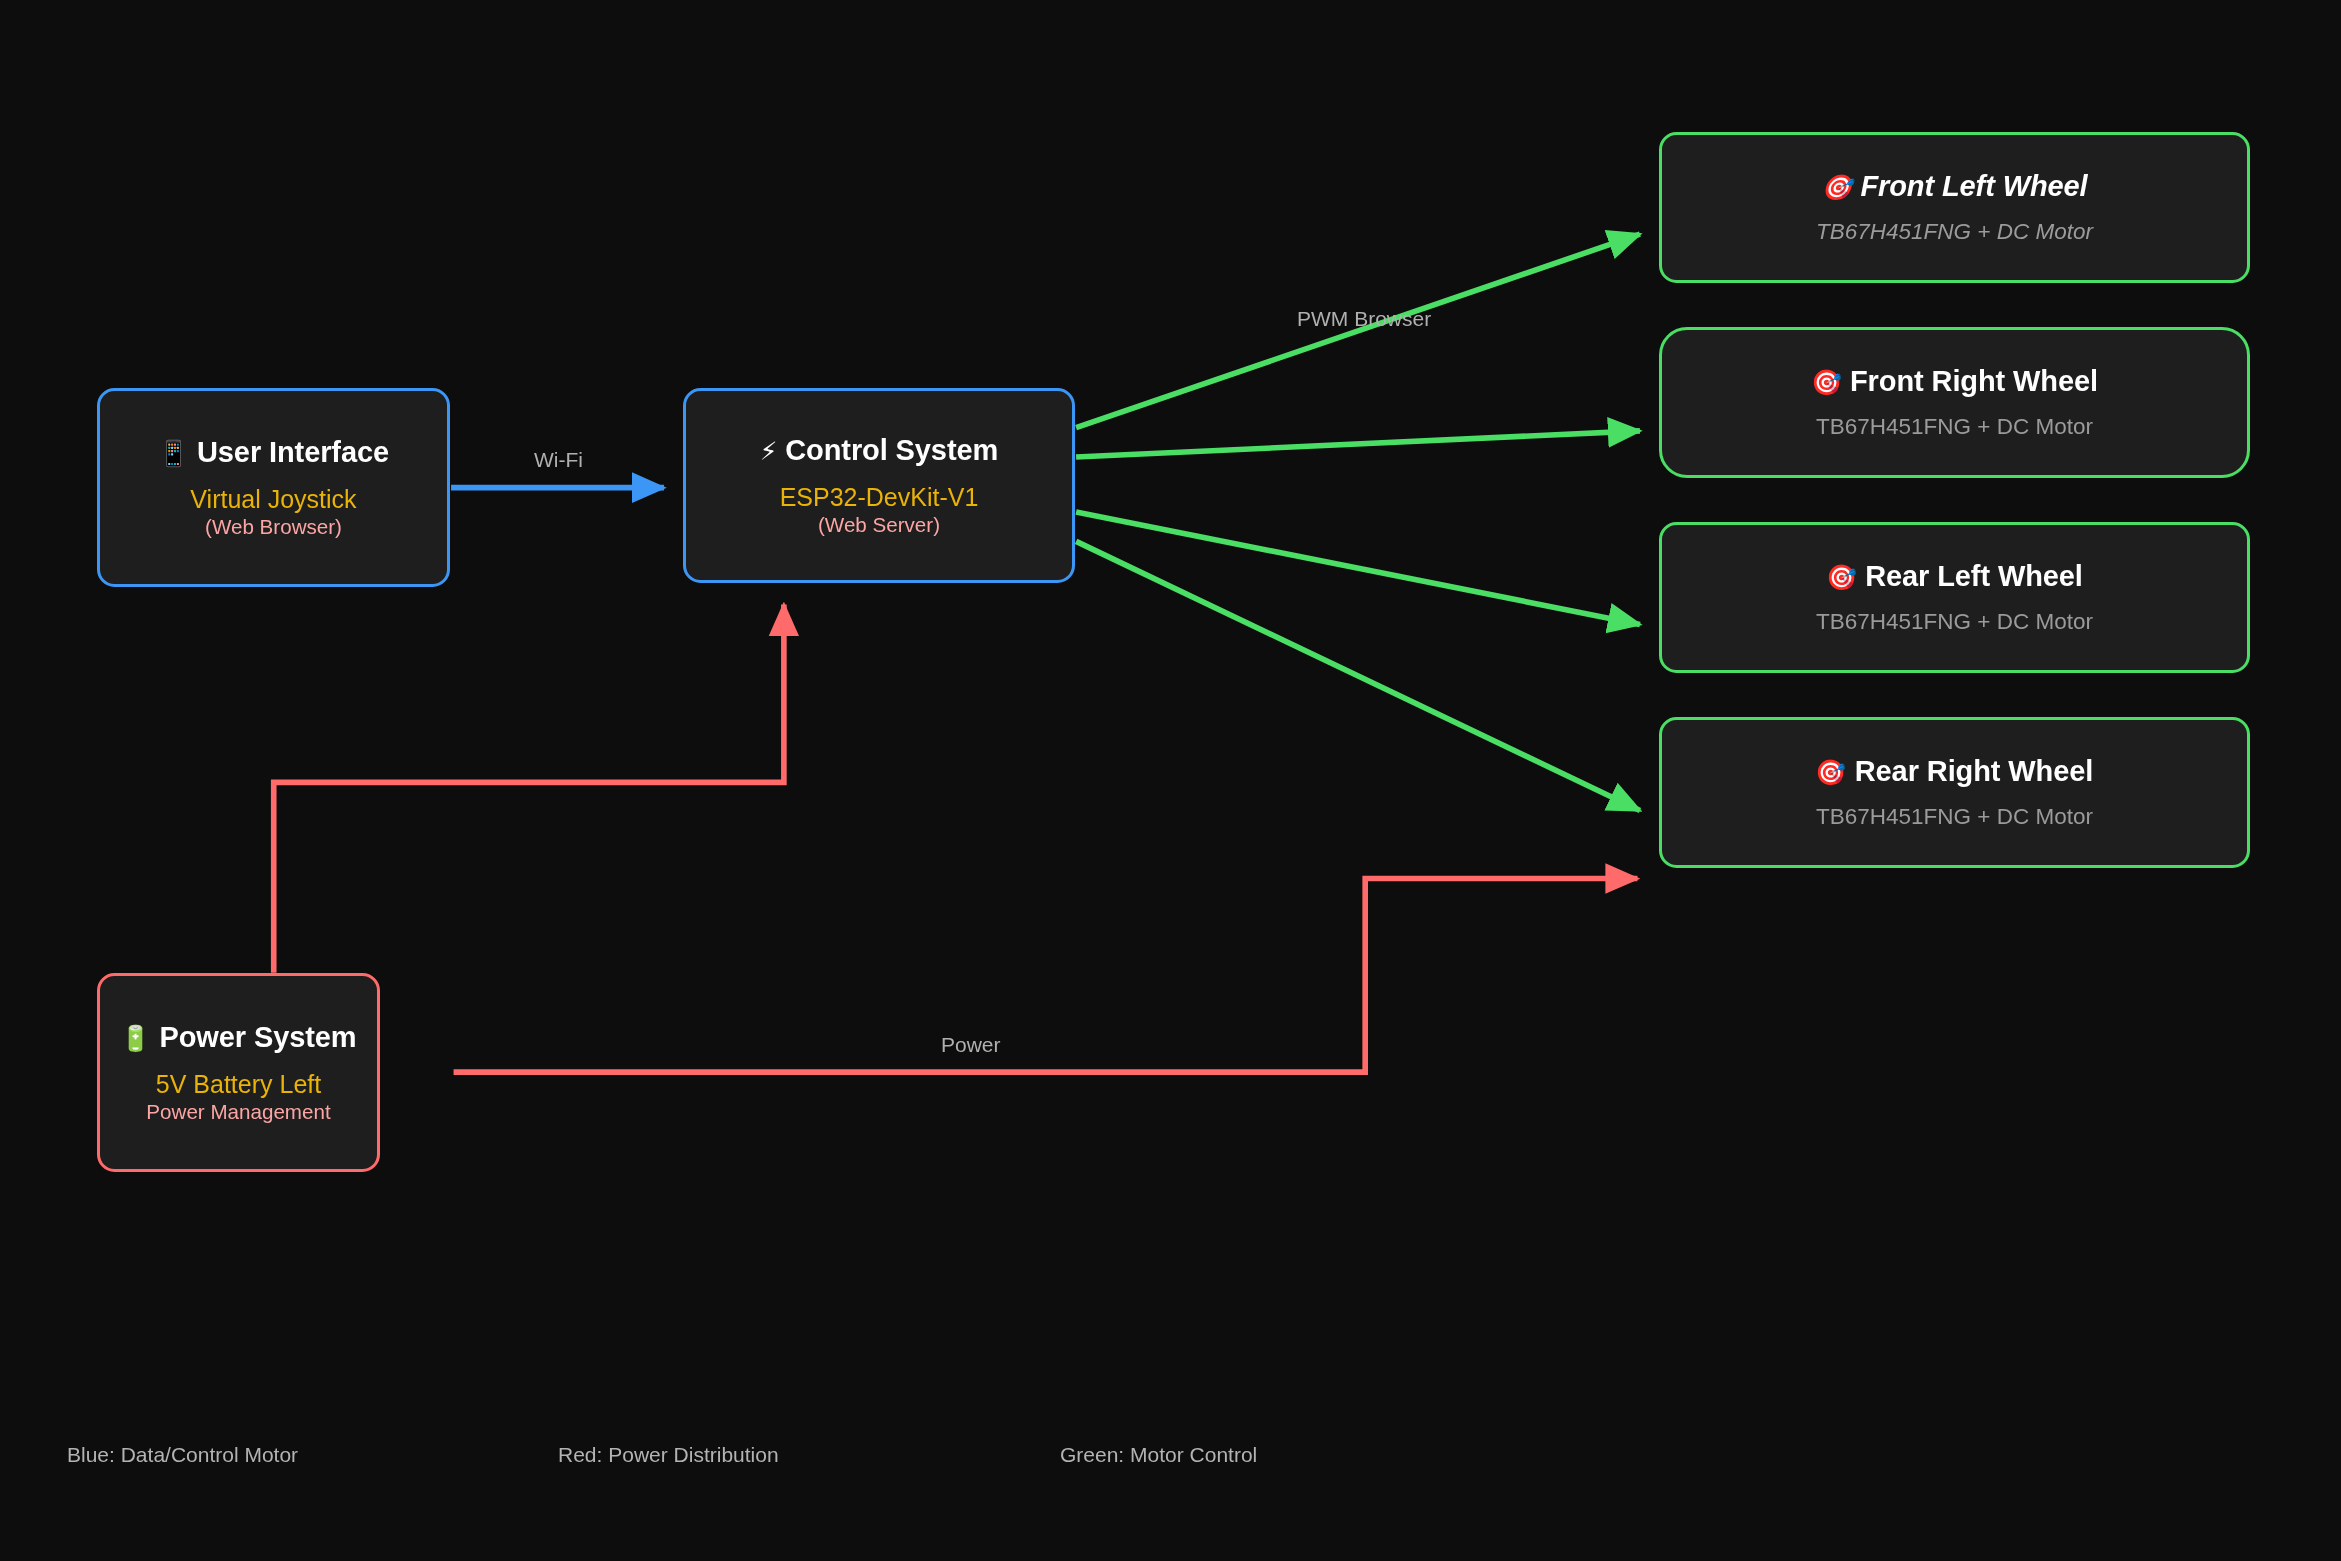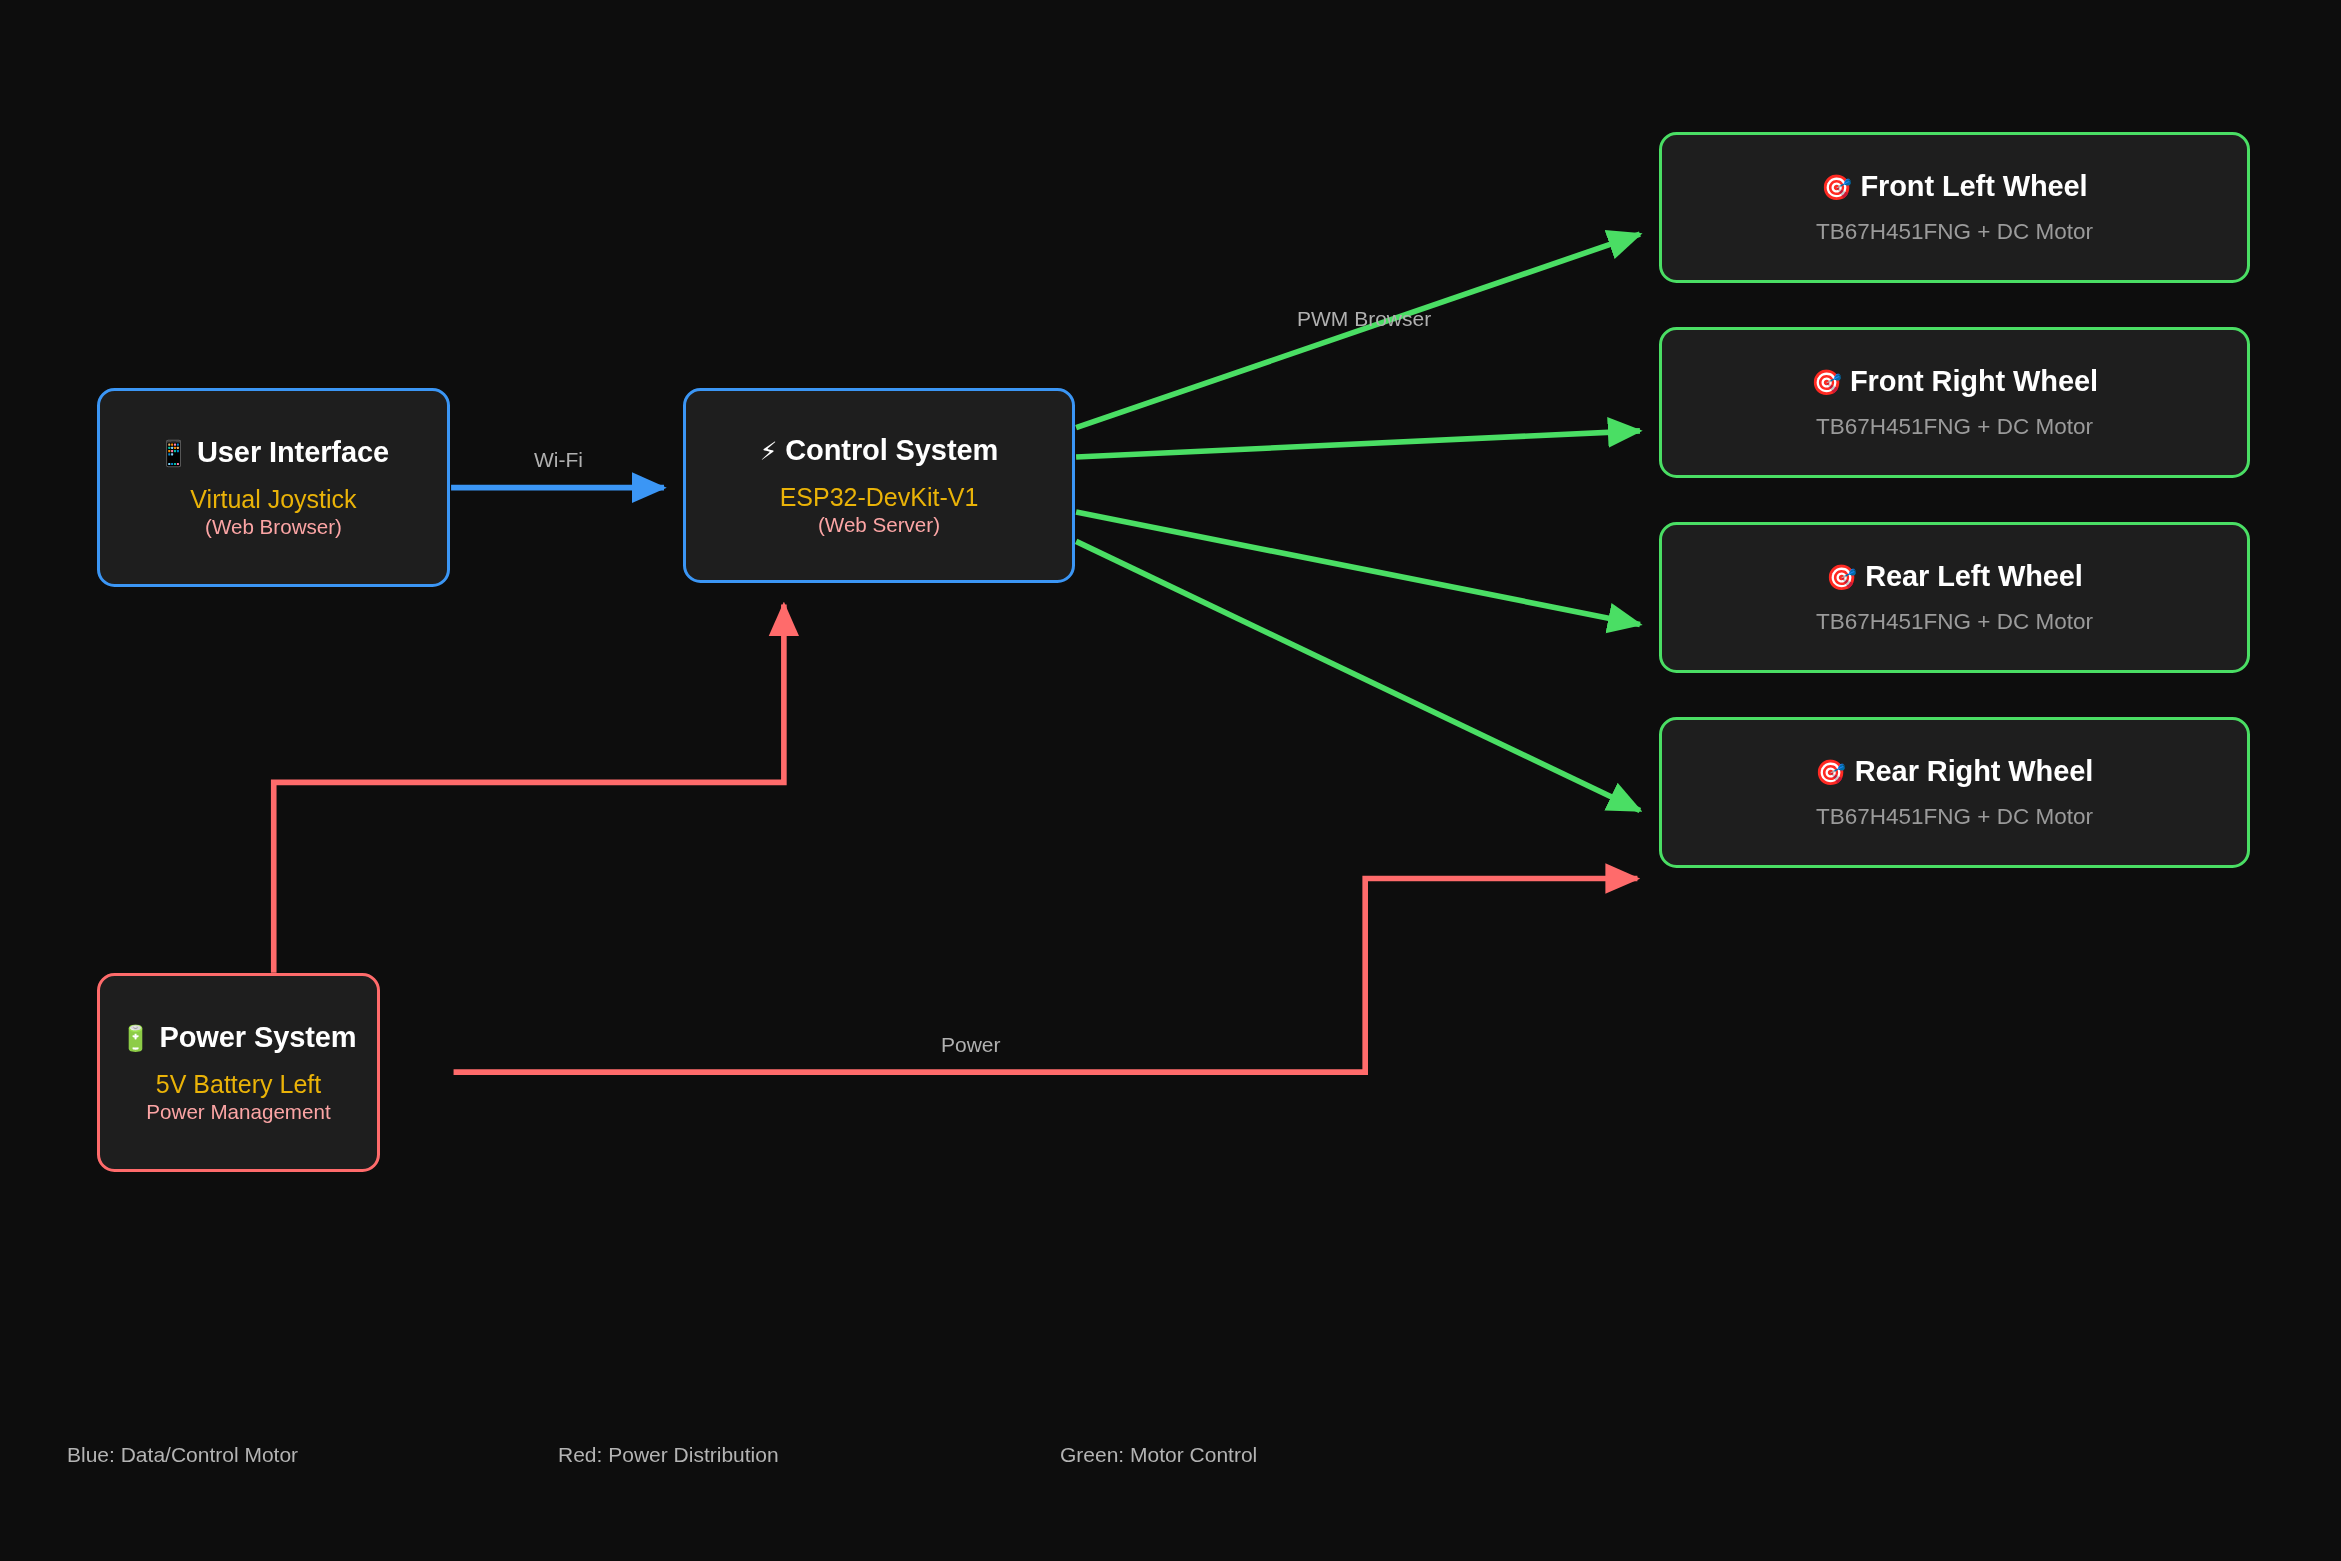--- a/index.html
+++ b/index.html
@@ -79,22 +79,22 @@
     font-size: 22.5px;
     margin-top: 16px;
   }
 
   
   #node-ui      { left: 97px;  top: 388px;  width: 353px;  height: 199px; }
   #node-control { left: 683px; top: 388px;  width: 392px;  height: 195px; }
   #node-power   { left: 97px;  top: 973px; width: 283px;  height: 199px; }
 
   .node.wheel { left: 1659px; width: 591px; height: 151px; }
-  #node-fl { top: 132px;  }
-  #node-fr { top: 327px;  }
+  #node-fl { top: 132px; font-style: italic;  }
+  #node-fr { top: 327px; border-radius: 28px;  }
   #node-rl { top: 522px;  }
   #node-rr { top: 717px; }
 
   
   .edge-label {
     position: absolute;
     color: #b0b0b0;
     font-size: 21px;
     white-space: nowrap;
     z-index: 6;

